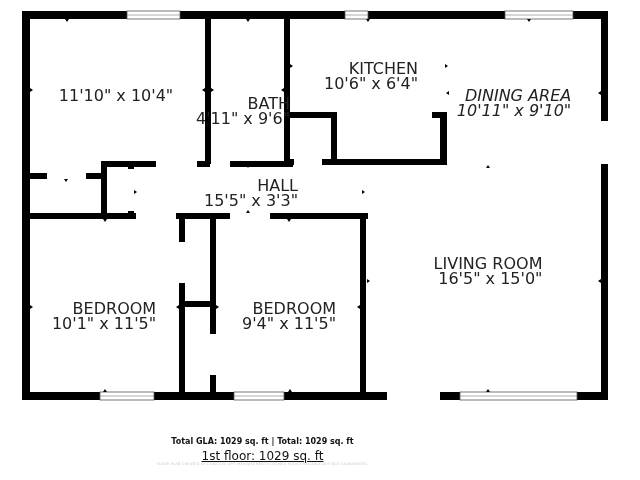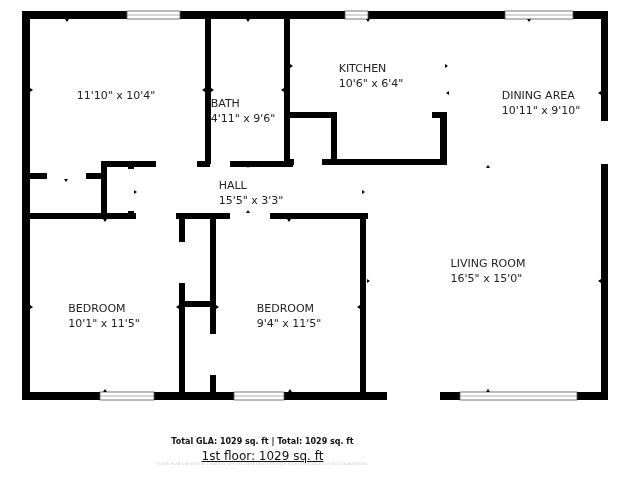--- a/index.html
+++ b/index.html
@@ -1,21 +1,21 @@
 <!DOCTYPE html>
 <html><head>
 <meta charset="utf-8">
 <style>
   html, body { margin:0; padding:0; background:#ffffff; }
   body { width:640px; height:480px; position:relative; overflow:hidden; font-family:"DejaVu Sans", sans-serif; }
   #plan { position:absolute; left:0; top:0; width:640px; height:480px; }
   .wall { fill:#000000; }
   .win { fill:#ffffff; stroke:#555555; stroke-width:0.8; }
   .marker { fill:#000000; }
-  .room-label { position:absolute; text-align:left; color:#222222; font-size:11px; line-height:15px; white-space:nowrap; transform:translateX(-50%); }
+  .room-label { position:absolute; text-align:right; color:#222222; font-size:16px; line-height:15px; white-space:nowrap; transform:translateX(-50%); }
   .room-name { display:block; }
   .room-dim { display:block; }
   .footer { position:absolute; left:0; width:525px; text-align:center; color:#111111; }
   .footer-total { top:437px; font-size:8px; font-weight:bold; }
   .footer-floor { top:449px; font-size:12px;text-decoration:underline; }
   .footer-disclaimer { top:462px; font-size:3.5px; color:#c8c8c8; letter-spacing:0.2px; }
 </style>
 </head>
 <body>
 
@@ -125,21 +125,21 @@
       <span class="room-dim">11'10" x 10'4"</span>
     </div>
     <div class="room-label" style="left: 243px; top: 96px;">
       <span class="room-name">BATH</span>
       <span class="room-dim">4'11" x 9'6"</span>
     </div>
     <div class="room-label" style="left: 371px; top: 61px;">
       <span class="room-name">KITCHEN</span>
       <span class="room-dim">10'6" x 6'4"</span>
     </div>
-    <div class="room-label" style="left: 541px; top: 88px;">
+    <div class="room-label" style="left: 514px; top: 88px; font-style: italic;">
       <span class="room-name">DINING AREA</span>
       <span class="room-dim">10'11" x 9'10"</span>
     </div>
     <div class="room-label" style="left: 251px; top: 178px;">
       <span class="room-name">HALL</span>
       <span class="room-dim">15'5" x 3'3"</span>
     </div>
     <div class="room-label" style="left: 104px; top: 301px;">
       <span class="room-name">BEDROOM</span>
       <span class="room-dim">10'1" x 11'5"</span>

